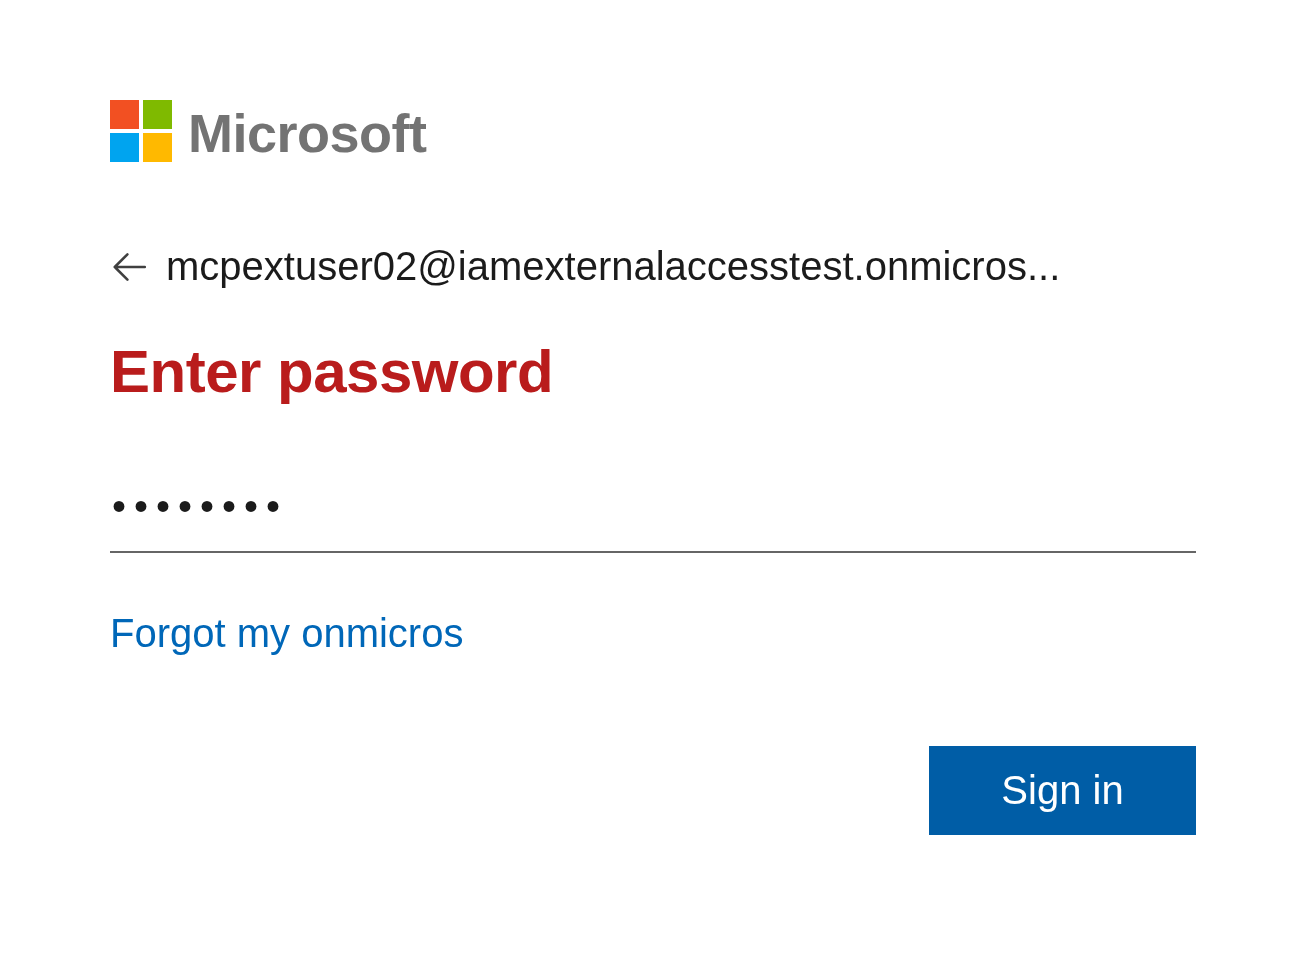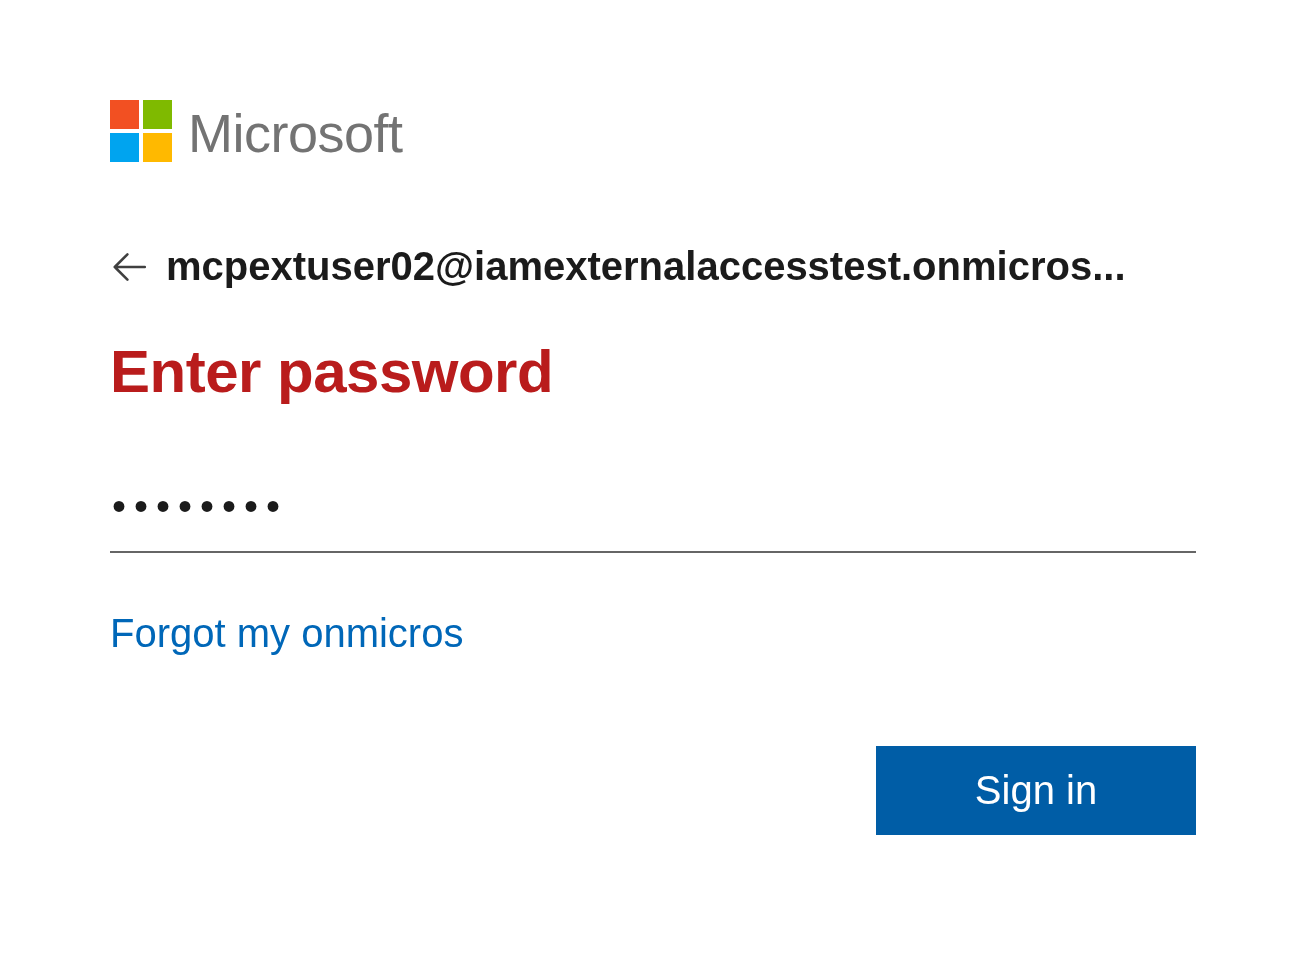--- a/index.html
+++ b/index.html
@@ -21,21 +21,21 @@
       display: flex;
       align-items: center;
       margin-bottom: 78px;
     }
     .ms-logo-icon {
       display: inline-block;
       margin-right: 16px;
     }
     .ms-logo-text {
       font-size: 54px;
-      font-weight: 400;
+      font-weight: 700;
       color: #737373;
       letter-spacing: -0.5px;
     }
     .identity-row {
       display: flex;
       align-items: center;
       margin-bottom: 48px;
     }
     .back-arrow-btn {
       background: none;
@@ -46,21 +46,21 @@
       display: flex;
       align-items: center;
     }
     .back-arrow-svg {
       width: 38px;
       height: 38px;
     }
     .email-text {
       font-size: 40px;
       color: #1b1b1b;
-      font-weight: 700;
+      font-weight: 400;
       white-space: nowrap;
       overflow: hidden;
       text-overflow: ellipsis;
       max-width: 1000px;
     }
     .title {
       font-size: 60px;
       font-weight: 600;
       color: #b91c1c;
       margin-bottom: 72px;
@@ -95,21 +95,21 @@
       display: flex;
       justify-content: flex-end;
     }
     .signin-btn {
       background-color: #005da6;
       color: #ffffff;
       border: none;
       font-size: 40px;
       font-weight: 400;
       padding: 22px 0;
-      width: 320px;
+      width: 267px;
       text-align: center;
       cursor: pointer;
       font-family: 'Segoe UI', Tahoma, sans-serif;
     }
   </style>
 </head>
 <body>
 
 <div class="login-container">
 

